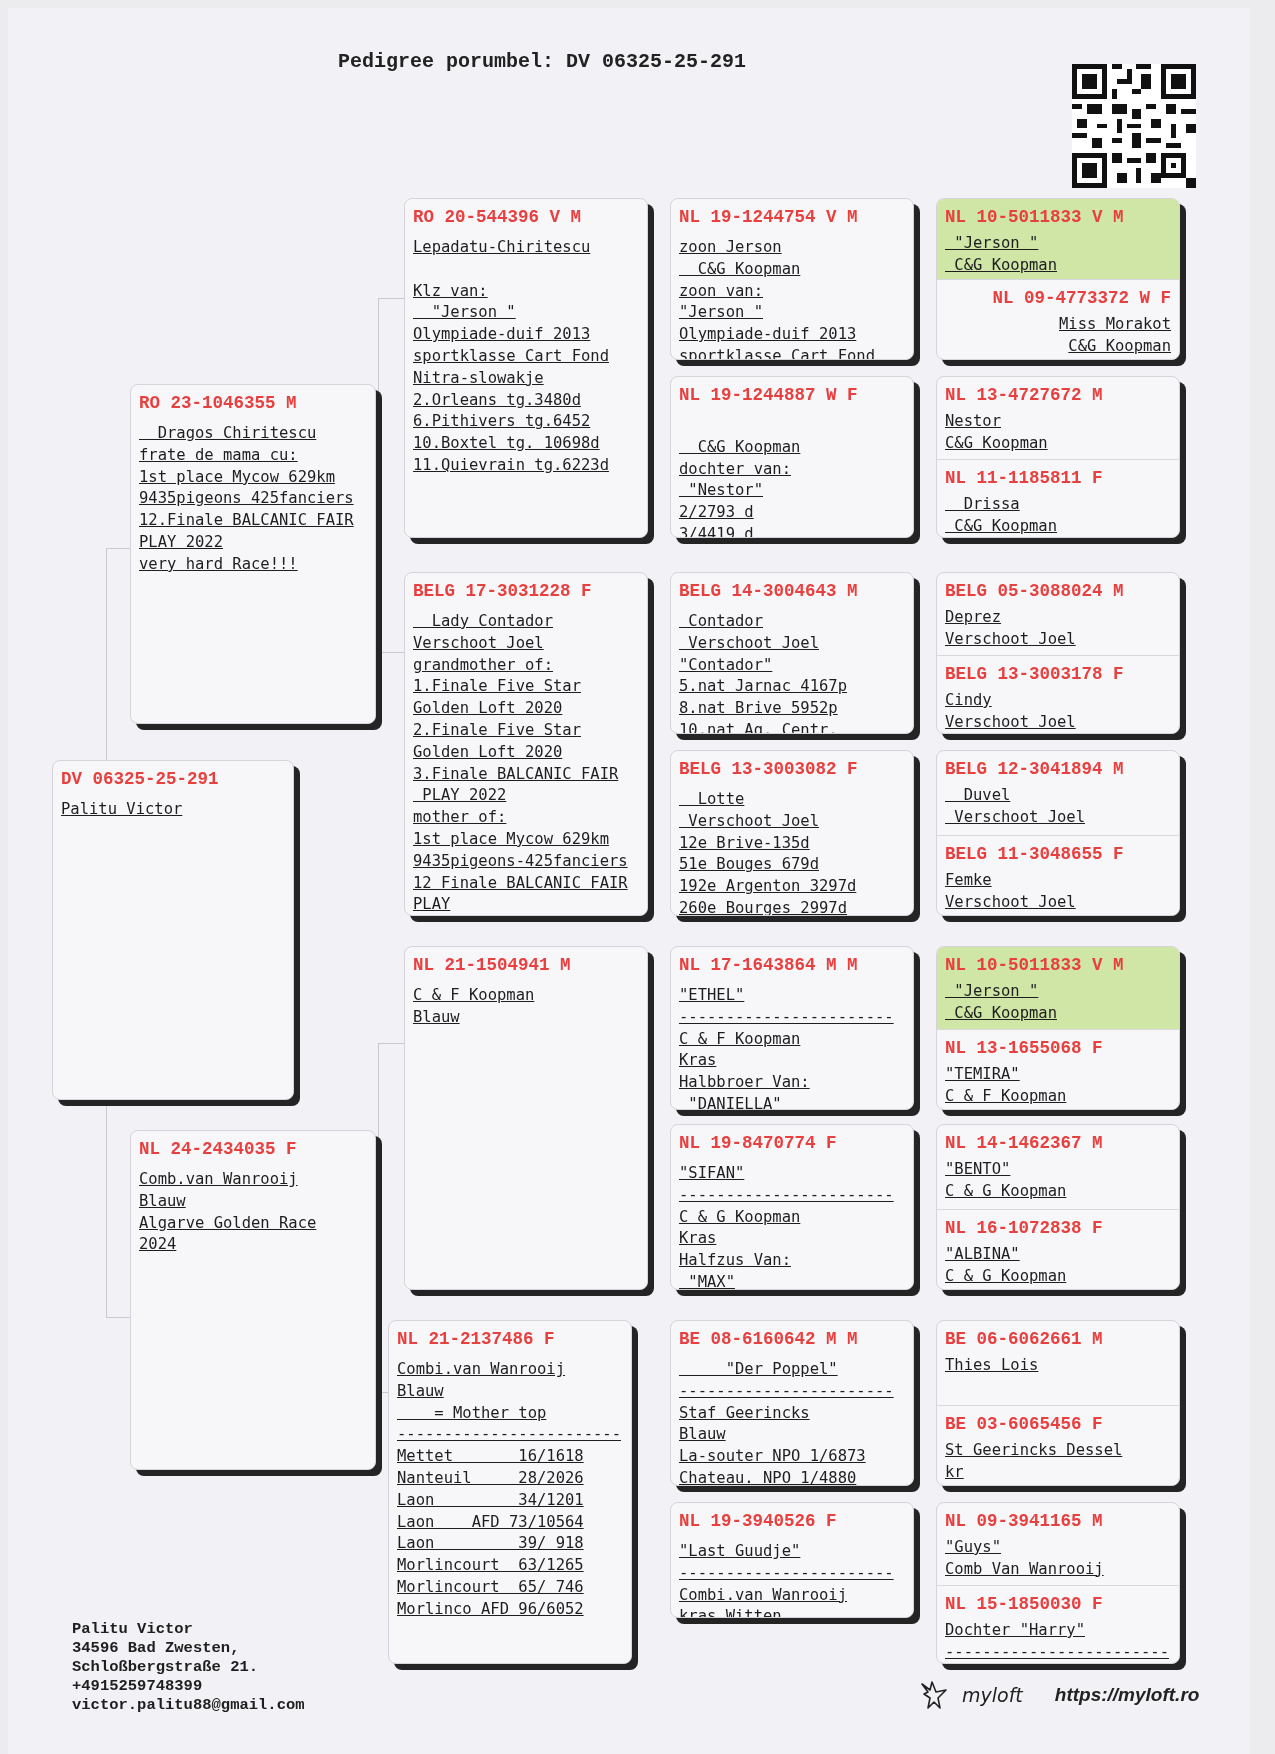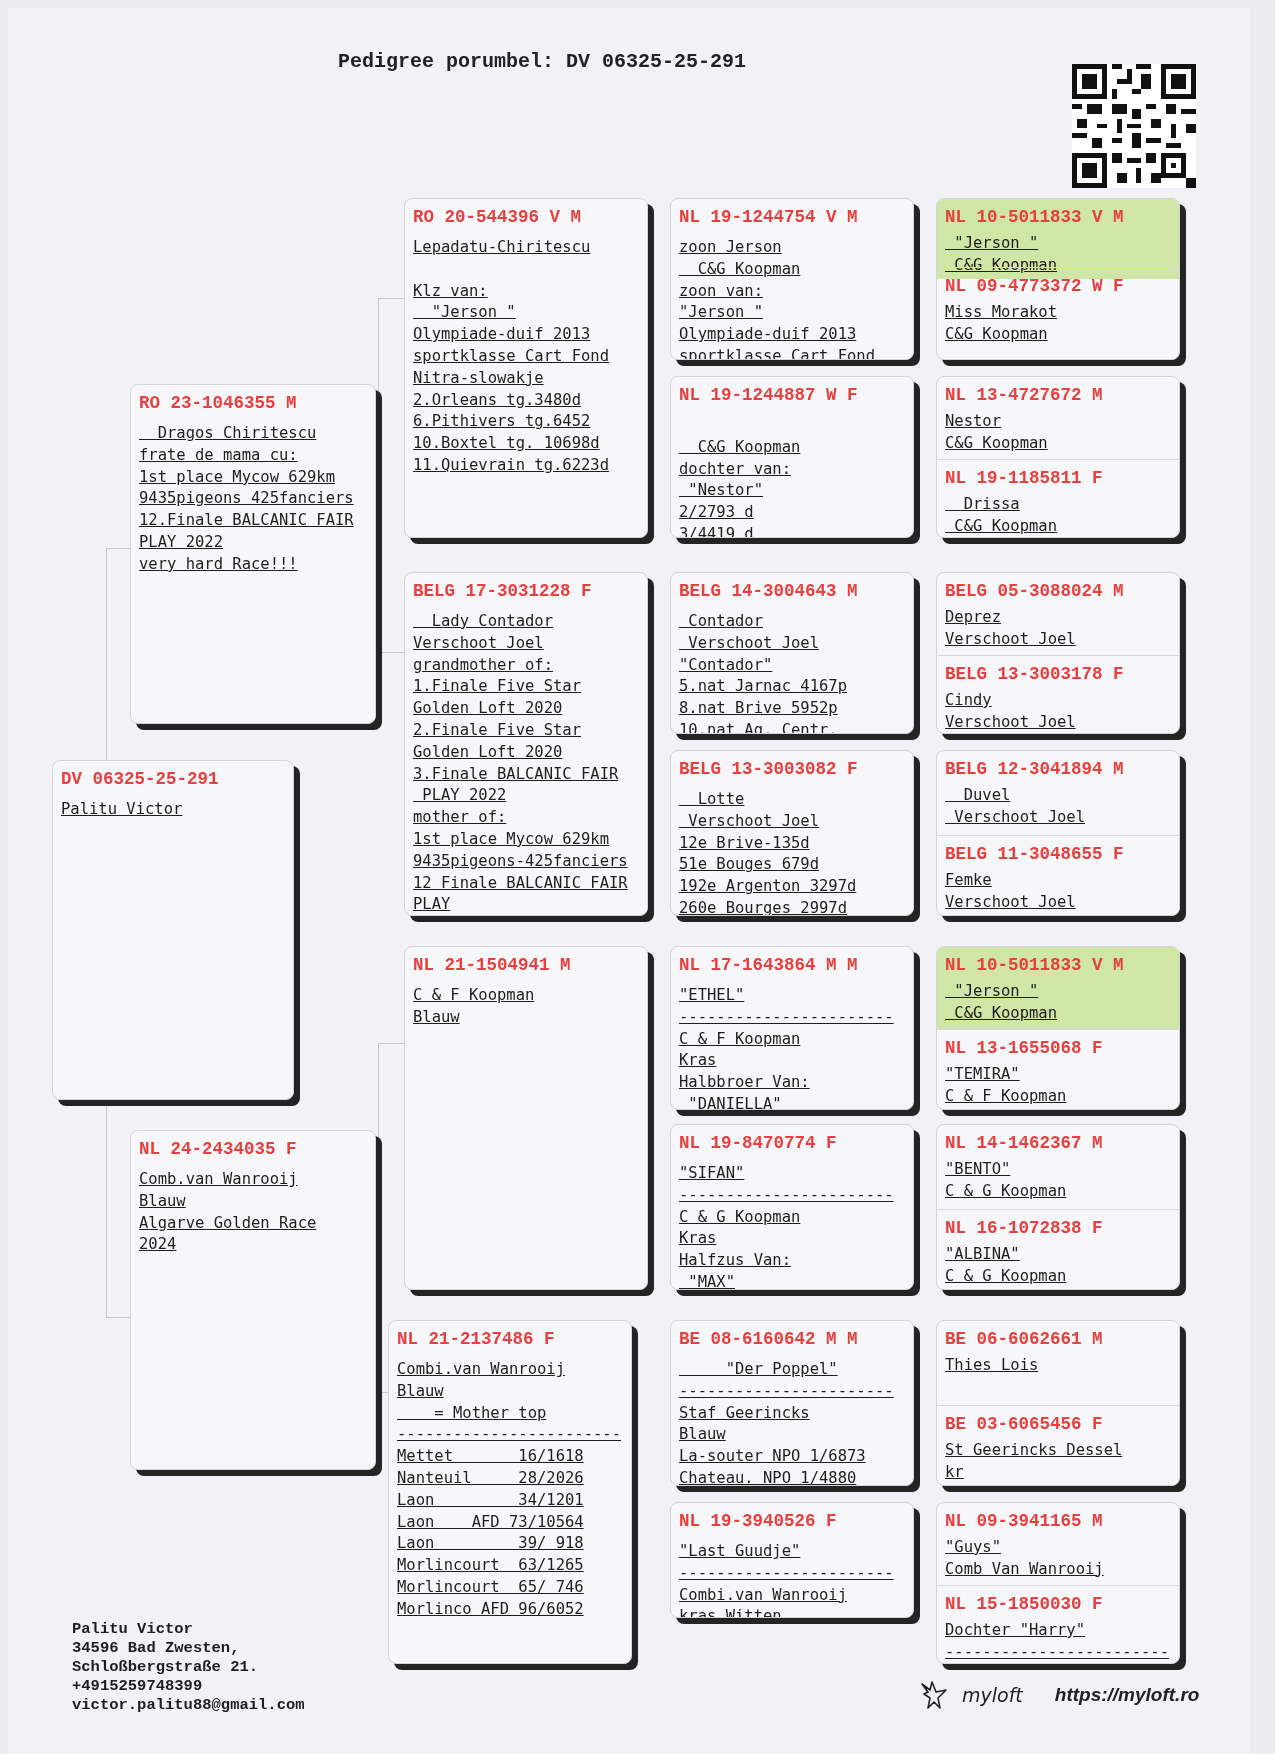--- a/index.html
+++ b/index.html
@@ -254,34 +254,34 @@
 kras Witten
      = Mother top</div>
   </div>
 
   <div class="card" style="left:928px; top:190px; width:244px; height:162px;">
     <div class="half top green" style="height:80px;">
       <div class="ring">NL 10-5011833 V M</div>
       <div class="body"> "Jerson "
  C&amp;G Koopman</div>
     </div>
-    <div class="half bottom" style="top:68px; height:82px;">
+    <div class="half bottom" style="top:80px; height:82px;text-align:right;">
       <div class="ring">NL 09-4773372 W F</div>
       <div class="body">Miss Morakot
 C&amp;G Koopman</div>
     </div>
   </div>
   <div class="card" style="left:928px; top:368px; width:244px; height:162px;">
     <div class="half top" style="height:82px;">
       <div class="ring">NL 13-4727672 M</div>
       <div class="body">Nestor
 C&amp;G Koopman</div>
     </div>
     <div class="half bottom" style="top:82px; height:80px;">
-      <div class="ring">NL 19-1185811 F</div>
+      <div class="ring">NL 11-1185811 F</div>
       <div class="body">  Drissa
  C&amp;G Koopman</div>
     </div>
   </div>
   <div class="card" style="left:928px; top:564px; width:244px; height:162px;">
     <div class="half top" style="height:82px;">
       <div class="ring">BELG 05-3088024 M</div>
       <div class="body">Deprez
 Verschoot Joel</div>
     </div>

